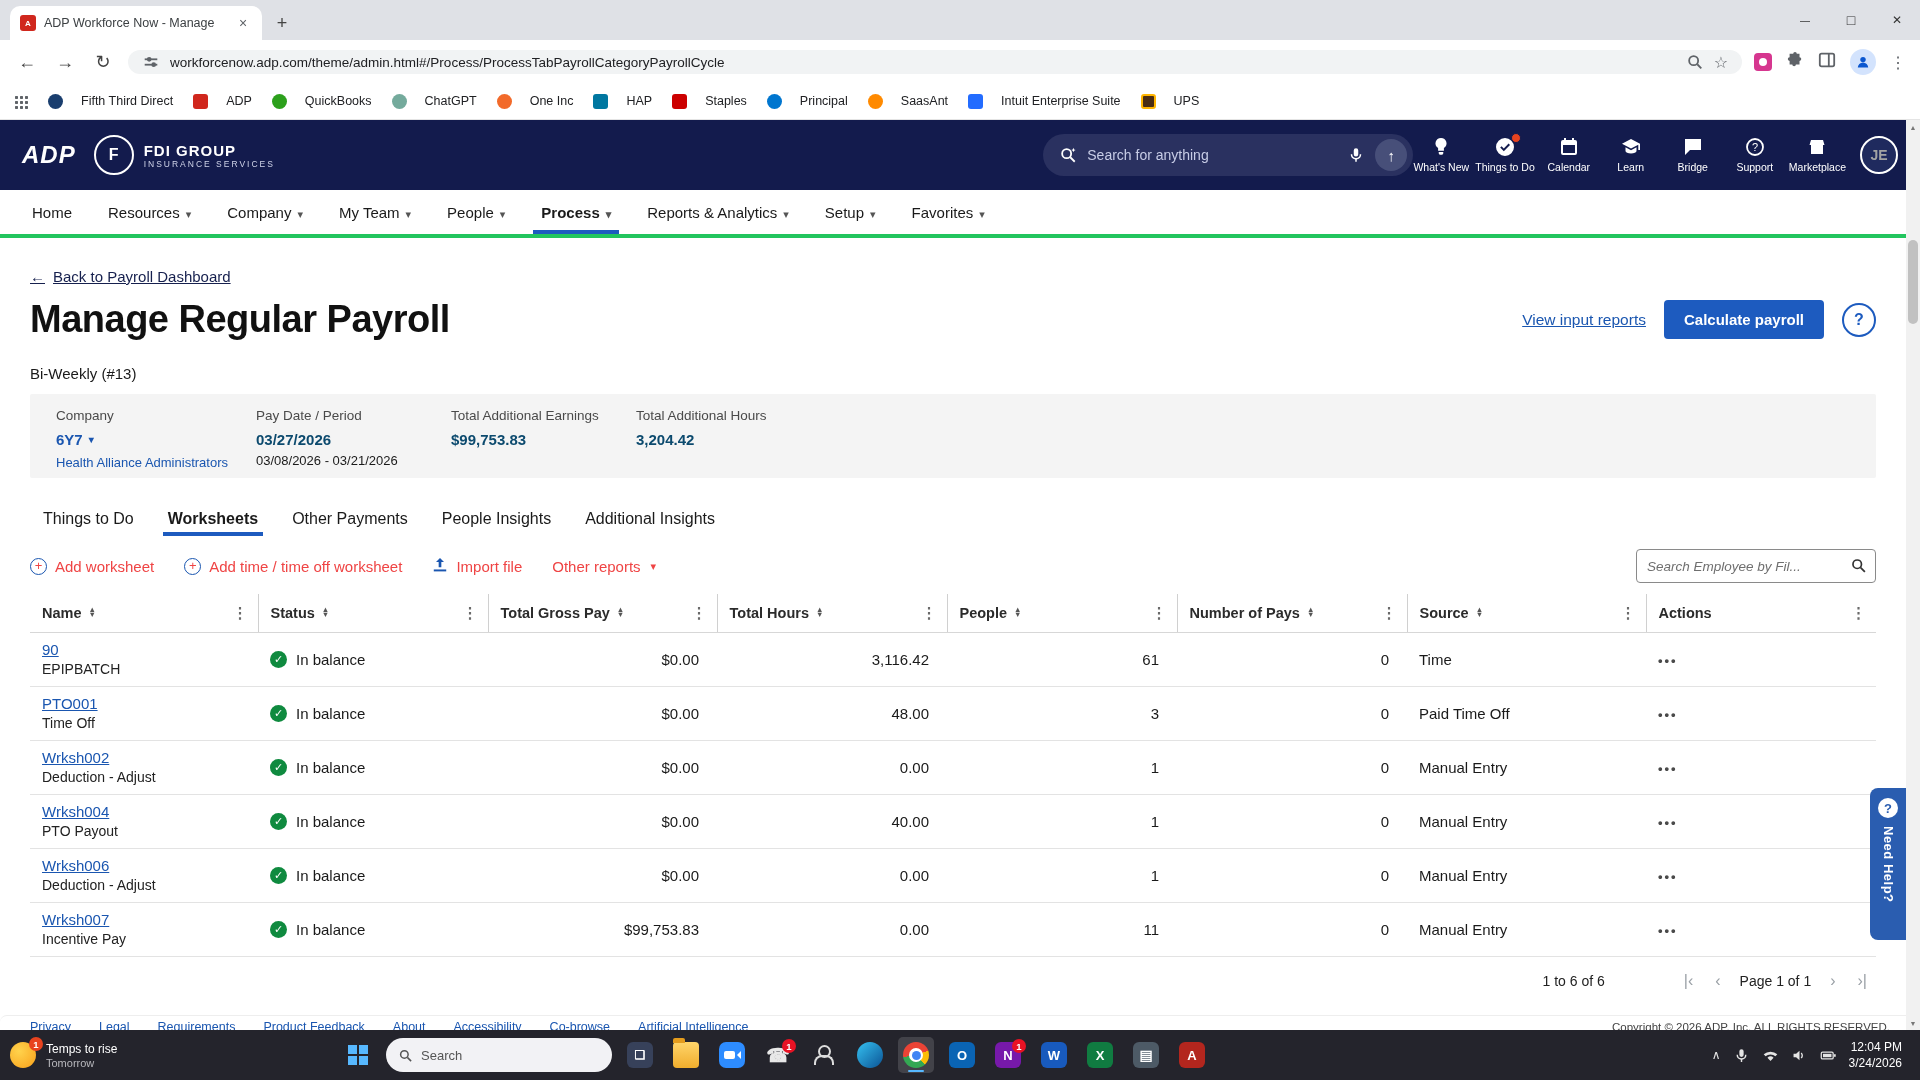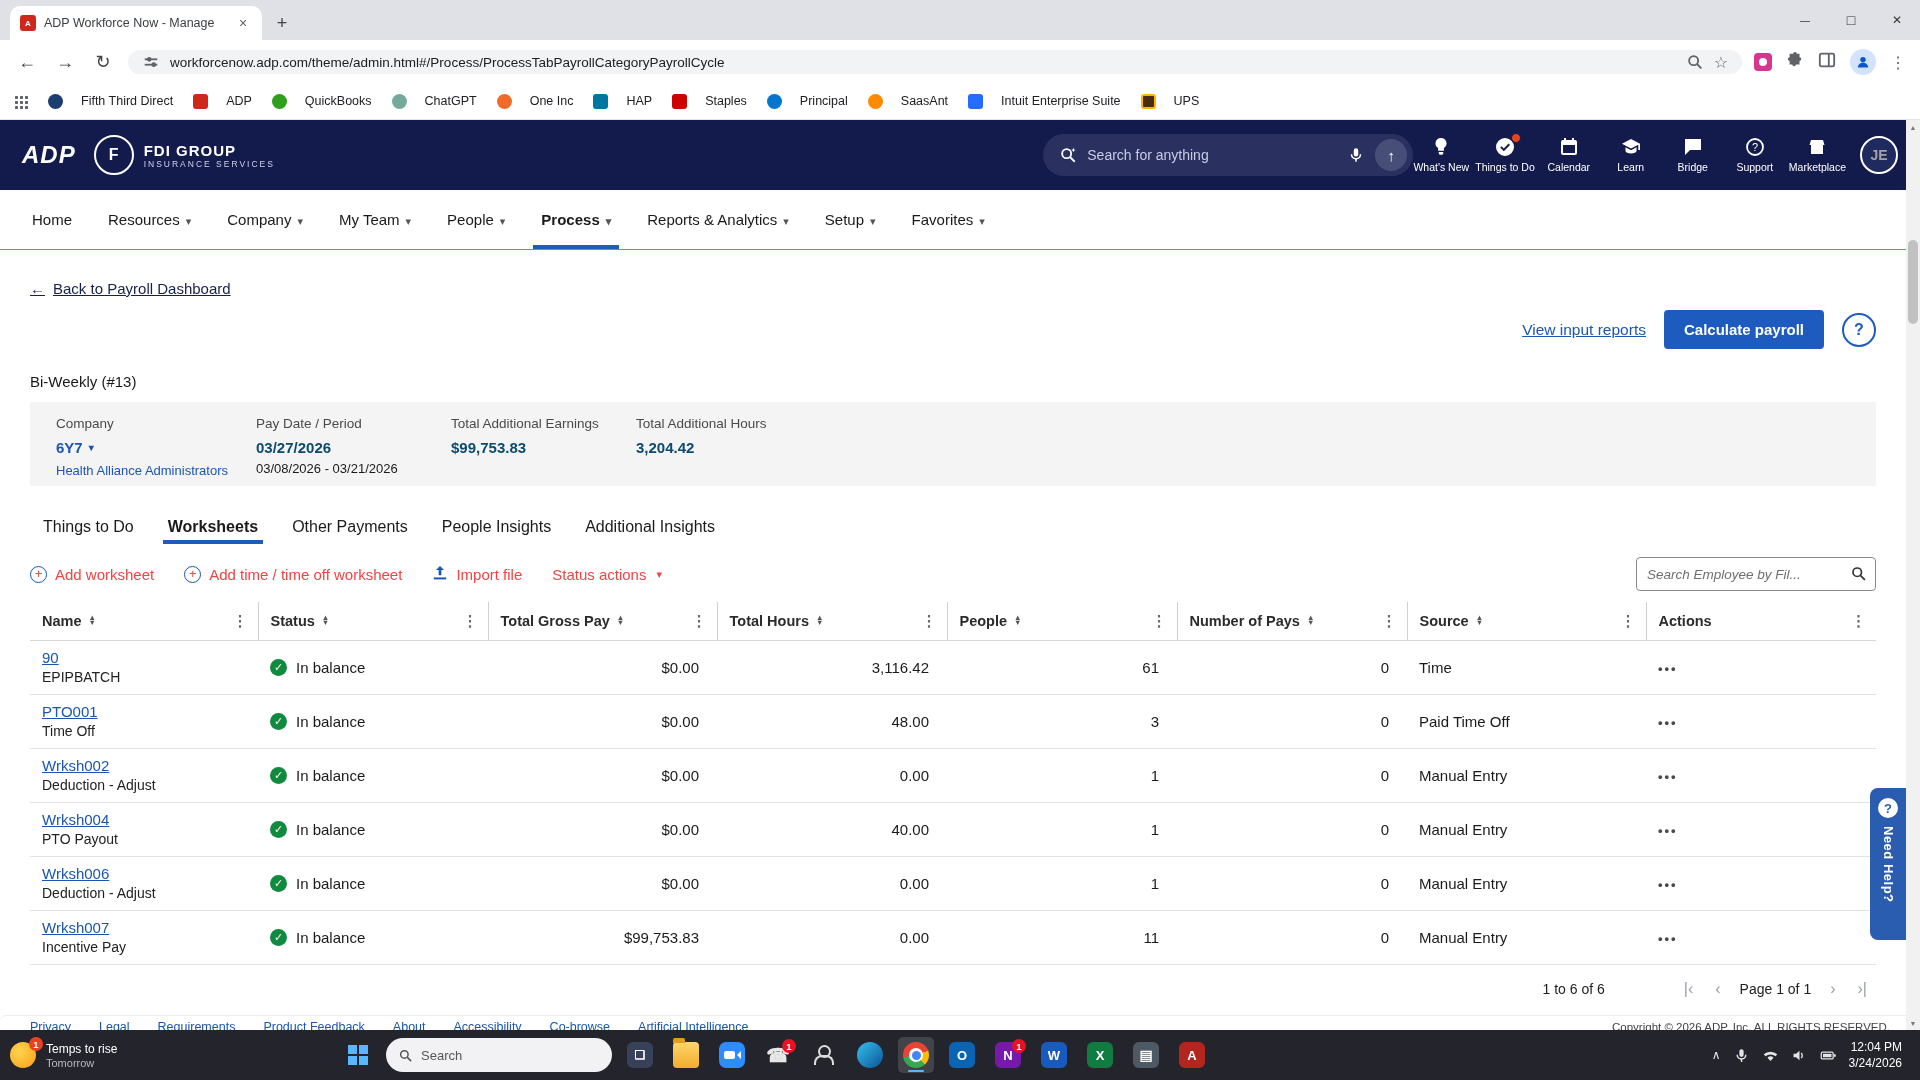--- a/index.html
+++ b/index.html
@@ -70,21 +70,21 @@
   .hdr-search input { flex:1; background:transparent; border:none; outline:none; color:#fff; font-size:14px; font-family:"Liberation Sans",sans-serif; }
   .hdr-search input::placeholder { color:#c7cce6; }
   .go-btn { width:32px; height:32px; border-radius:50%; background:#474f79; color:#fff; display:flex; align-items:center; justify-content:center; font-size:15px; flex:none; }
   .go-btn::after { content:"↑"; }
   .hdr-icons { display:flex; align-items:center; gap:6px; }
   .hicon { display:flex; flex-direction:column; align-items:center; gap:4px; min-width:56px; font-size:10.5px; color:#fff; position:relative; }
   .hicon svg { width:20px; height:20px; fill:#fff; }
   .hbadge { position:absolute; top:-4px; right:14px; width:10px; height:10px; border-radius:50%; background:#e8431f; border:1.5px solid #131b4d; }
   .avatar { width:38px; height:38px; border-radius:50%; border:2px solid #fff; background:#1f2a5e; color:#a3a3a3; display:flex; align-items:center; justify-content:center; font-size:14px; font-weight:bold; margin-left:14px; }
 
-  .main-nav { height:60px; background:#fff; border-bottom:1px solid #22c55e; display:flex; align-items:stretch; padding:0 14px; flex:none; }
+  .main-nav { height:48px; background:#fff; border-bottom:4px solid #22c55e; display:flex; align-items:stretch; padding:0 14px; flex:none; }
   .nav-item { display:flex; align-items:center; padding:0 18px; font-size:15px; color:#1a1a1a; position:relative; }
   .nav-item .caret::after { content:"▾"; font-size:11px; color:#555; margin-left:6px; }
   .nav-item.active { font-weight:bold; }
   .nav-item.active::after { content:""; position:absolute; left:10px; right:10px; bottom:0; height:4px; background:#1d5bbf; }
 
   .content { flex:1; padding:30px 44px 0 30px; position:relative; overflow:hidden; }
 
   .back-link { font-size:15px; color:#16204e; text-decoration:underline; display:inline-flex; align-items:center; }
   .back-link::before { content:"←"; margin-right:8px; text-decoration:none; color:#16204e; }
 
@@ -433,20 +433,21 @@
     <div class="nav-item">
         <span>Favorites</span>
         <span class="caret"></span>
       </div>
   </div>
 
   <div class="content">
     <a class="back-link">Back to Payroll Dashboard</a>
 
     <div class="title-row">
+      <div class="page-title">Manage Regular Payroll</div>
       <div class="title-actions">
         <a class="link-blue">View input reports</a>
         <button class="btn-primary">Calculate payroll</button>
         <span class="help-circle"></span>
       </div>
     </div>
 
     <div class="cycle">Bi-Weekly (#13)</div>
 
     <div class="summary">
@@ -488,21 +489,21 @@
           <span>Add time / time off worksheet</span>
         </a>
       <a class="tool-link">
           <span class="import-ic"><svg viewBox="0 0 18 18">
               <path d="M9 1l4.5 4.5h-3v6h-3v-6h-3z"></path>
               <path d="M2 14h14v2.2H2z"></path>
             </svg></span>
           <span>Import file</span>
         </a>
       <a class="tool-link tool-caret">
-          <span>Status actions</span>
+          <span>Other reports</span>
         </a>
       <div class="emp-search">
         <input placeholder="Search Employee by Fil..." style="">
         <svg viewBox="0 0 20 20">
             <circle cx="8.5" cy="8.5" r="5" fill="none" stroke="#333" stroke-width="2"></circle>
             <line x1="12.5" y1="12.5" x2="17.5" y2="17.5" stroke="#333" stroke-width="2"></line>
           </svg>
       </div>
     </div>
 

